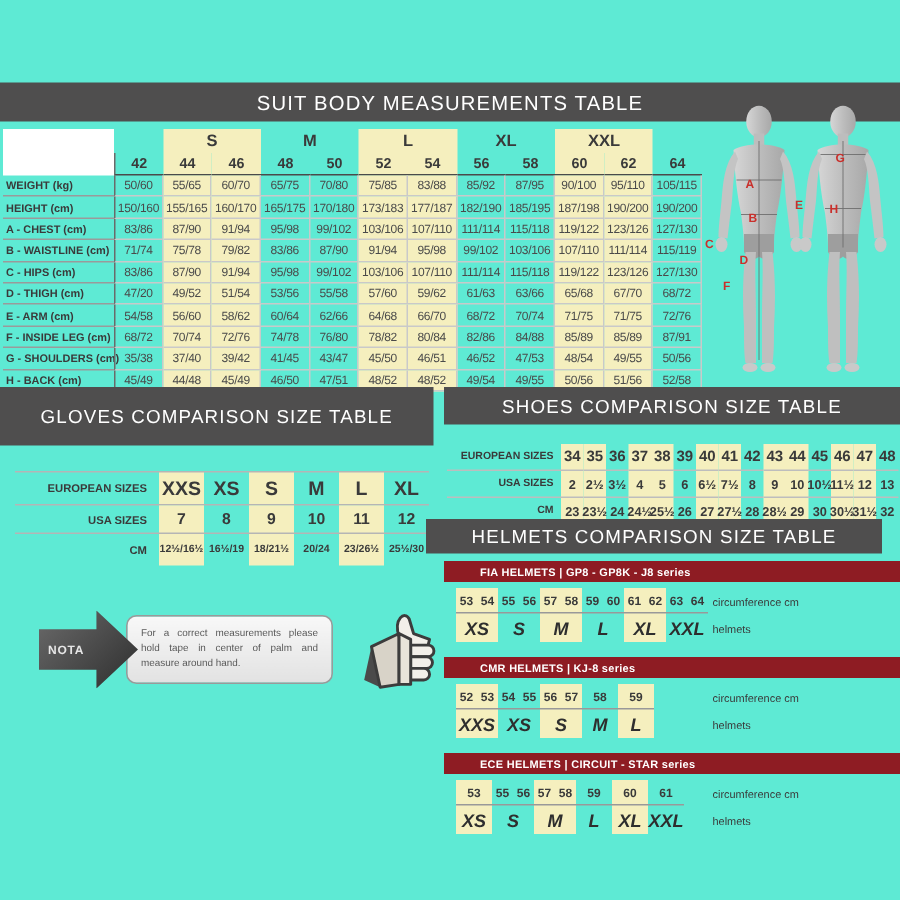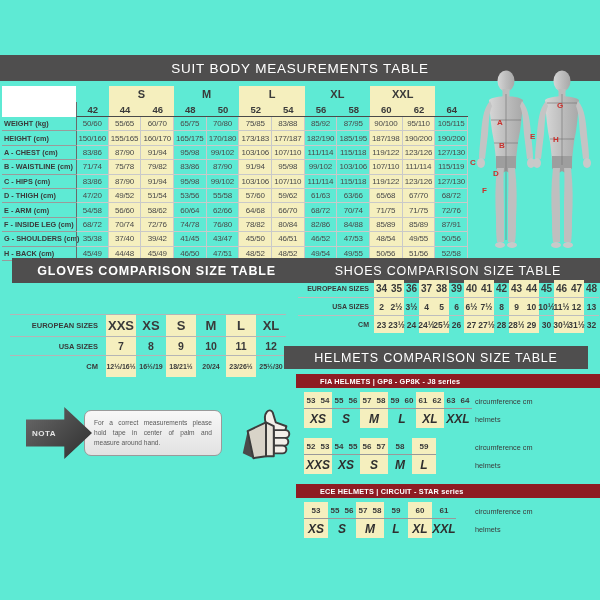--- a/index.html
+++ b/index.html
@@ -2,21 +2,21 @@
 <html><head>
 <meta charset="utf-8">
 <style>
   html,body{margin:0;padding:0;background:#fff;}
   body{font-family:"Liberation Sans",sans-serif;color:#3a3a3a;}
   #canvas{position:relative;width:600px;height:600px;background:#5eead4;overflow:hidden;}
 
   .bar{position:absolute;background:#4f4e4e;color:#fff;display:flex;align-items:center;justify-content:center;
        font-size:12.5px;letter-spacing:.8px;font-weight:400;}
   #title-bar{top:55px;left:0;width:600px;height:26px;font-size:13.5px;}
-  #gloves-bar{top:258px;left:12px;width:289px;height:25px;font-weight:bold;}
+  #gloves-bar{top:258px;left:0;width:289px;height:39px;}
   #shoes-bar{top:258px;left:296px;width:304px;height:25px;}
   #helmets-bar{top:346px;left:284px;width:304px;height:23px;}
 
   
   #suit-grid{position:absolute;top:86px;left:2px;width:466px;display:grid;
              grid-template-columns:74px repeat(12,1fr);}
   .hl{background:#f5efbe;}
   .s-corner,.s-lblhead{background:#fff;}
   .s-group{height:16px;display:flex;align-items:center;justify-content:center;
            font-size:11px;font-weight:bold;color:#3a3a3a;}
@@ -49,21 +49,21 @@
   #nota-arrow{width:66px;height:52px;background:linear-gradient(135deg,#6a6a6a,#2e2e2e);
               clip-path:polygon(0 24%,58% 24%,58% 0,100% 50%,58% 100%,58% 76%,0 76%);
               position:relative;z-index:2;flex:none;}
   #nota-arrow span{position:absolute;left:6px;top:22px;color:#e6e6e6;font-size:8px;font-weight:bold;letter-spacing:.5px;}
   #nota-bubble{flex:none;width:118px;margin-left:-8px;border:1px solid #9a9a9a;border-radius:7px;
                background:linear-gradient(#f8f8f8,#e2e2e2);padding:7px 9px;font-size:6.6px;color:#5a5a5a;
                line-height:1.55;text-align:justify;z-index:1;}
   #thumb{flex:none;margin-left:14px;}
 
   
-  #shoes-grid{position:absolute;top:280px;left:298px;width:301px;display:grid;
+  #shoes-grid{position:absolute;top:296px;left:298px;width:301px;display:grid;
               grid-template-columns:76px repeat(15,15px);}
   .sh-lbl{display:flex;align-items:center;justify-content:flex-end;padding-right:5px;
           font-size:7px;font-weight:bold;}
   .sh-val{display:flex;align-items:center;justify-content:center;font-weight:bold;white-space:nowrap;}
   .sh-r0{height:17px;border-bottom:1px solid #bdbdbd;}
   .sh-r0.sh-val{font-size:10px;}
   .sh-r1{height:17px;border-bottom:1px solid #bdbdbd;}
   .sh-r1.sh-val{font-size:8.5px;}
   .sh-r2{height:17px;}
   .sh-r2.sh-val{font-size:8.5px;}
@@ -444,20 +444,21 @@
               <div class="h-size">XXL</div>
             </div>
           </div>
           <div class="h-labs">
             <div class="h-lab">circumference cm</div>
             <div class="h-lab2">helmets</div>
           </div>
         </div>
       </div>
       <div class="h-sec">
+        <div class="h-bar">CMR HELMETS | KJ-8 series</div>
         <div class="h-rows">
           <div class="h-groups">
             <div class="h-group hl" style="width: 28px;">
               <div class="h-circ">
                 <div class="h-cnum">52</div>
                 <div class="h-cnum">53</div>
               </div>
               <div class="h-size">XXS</div>
             </div>
             <div class="h-group" style="width: 28px;">

